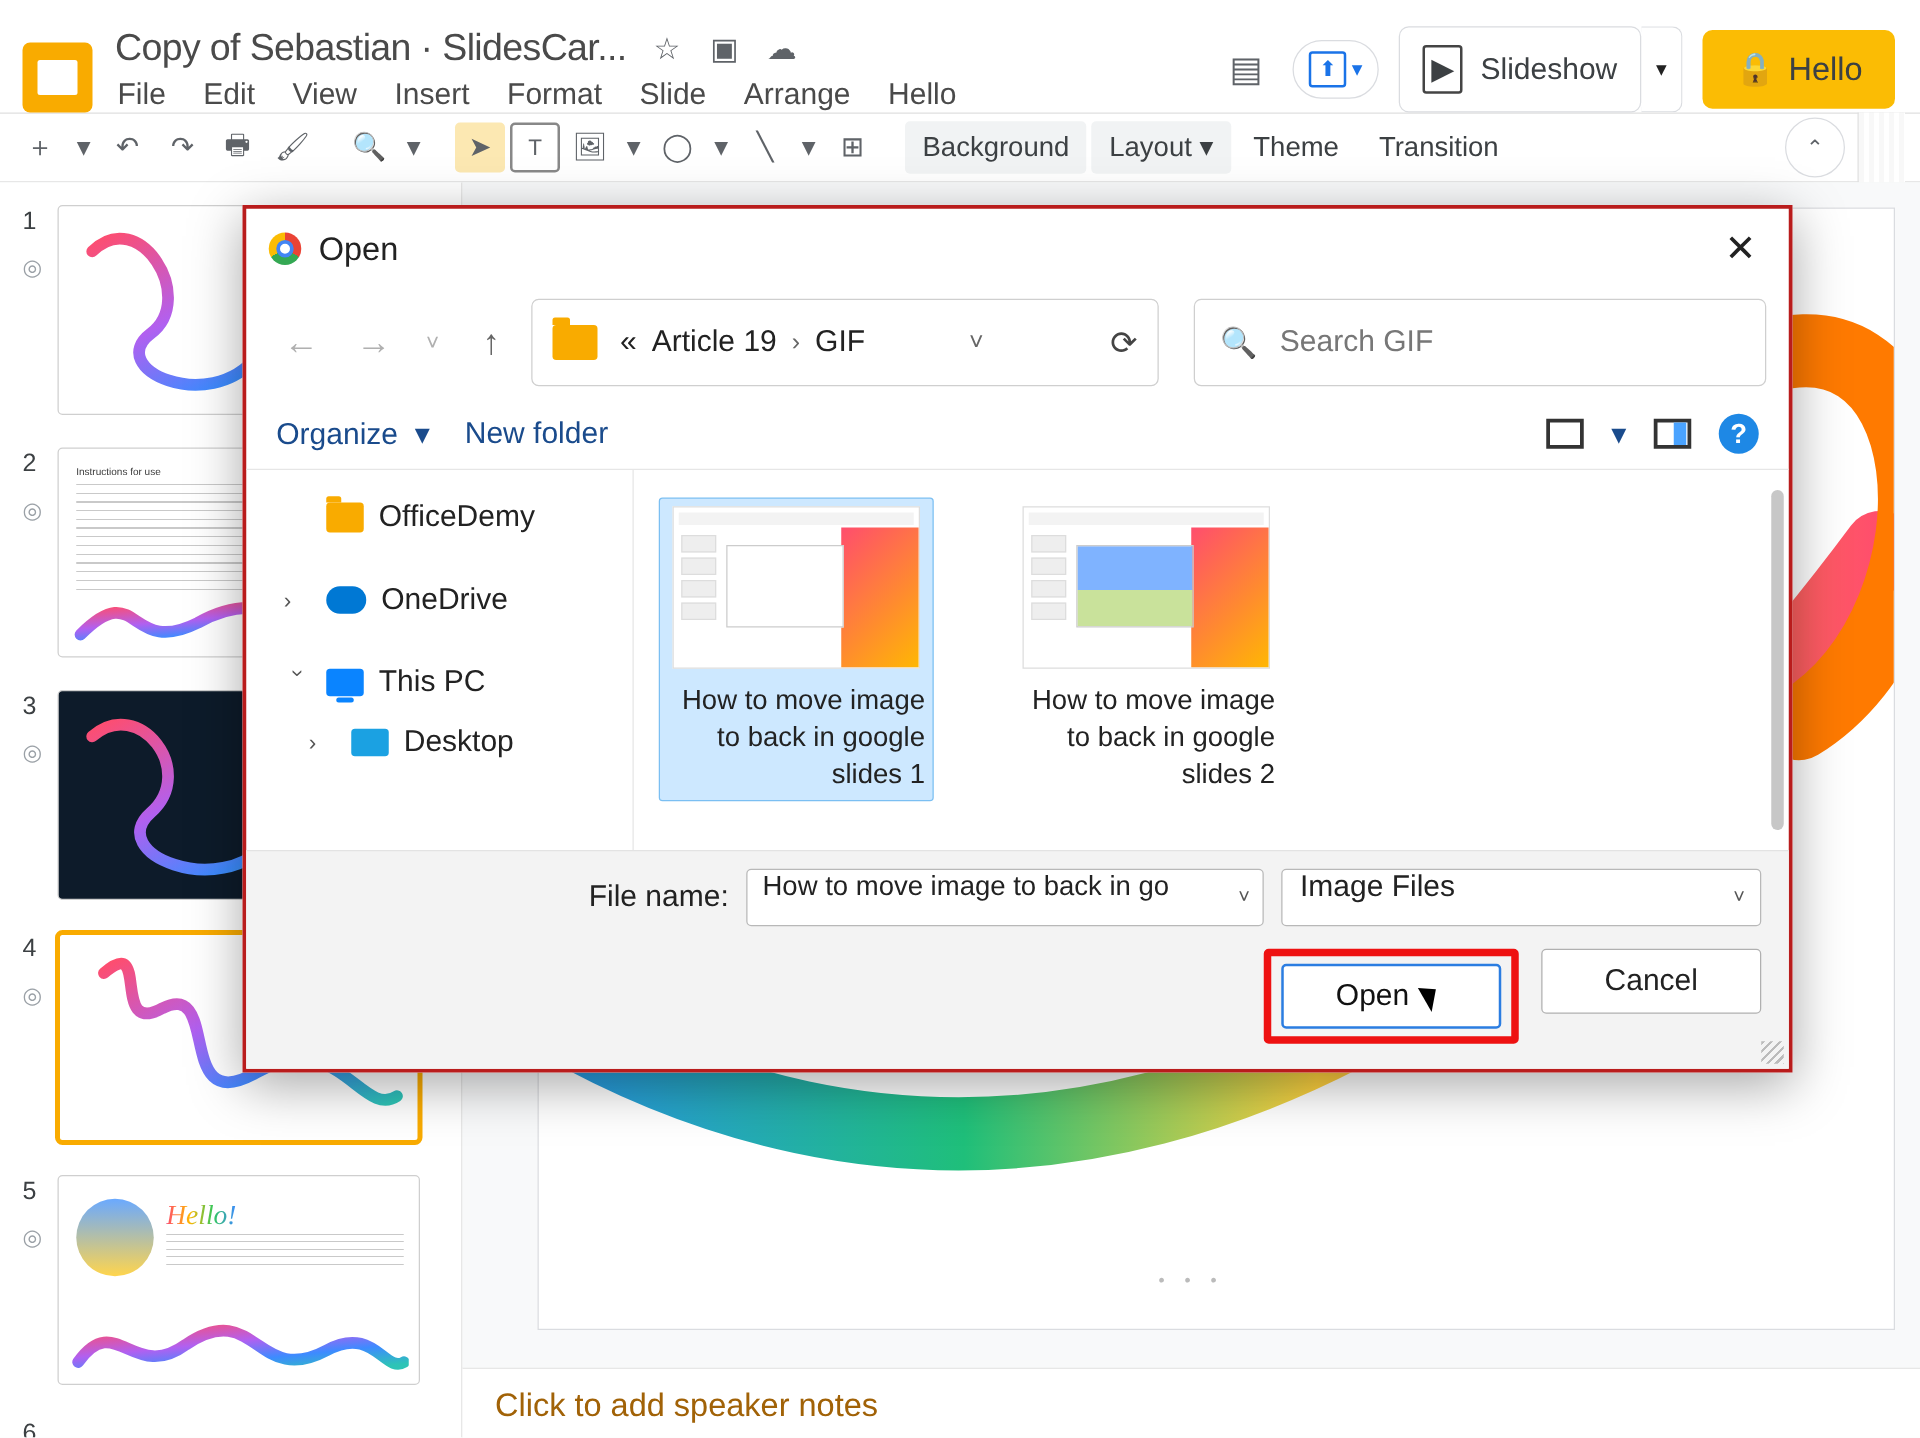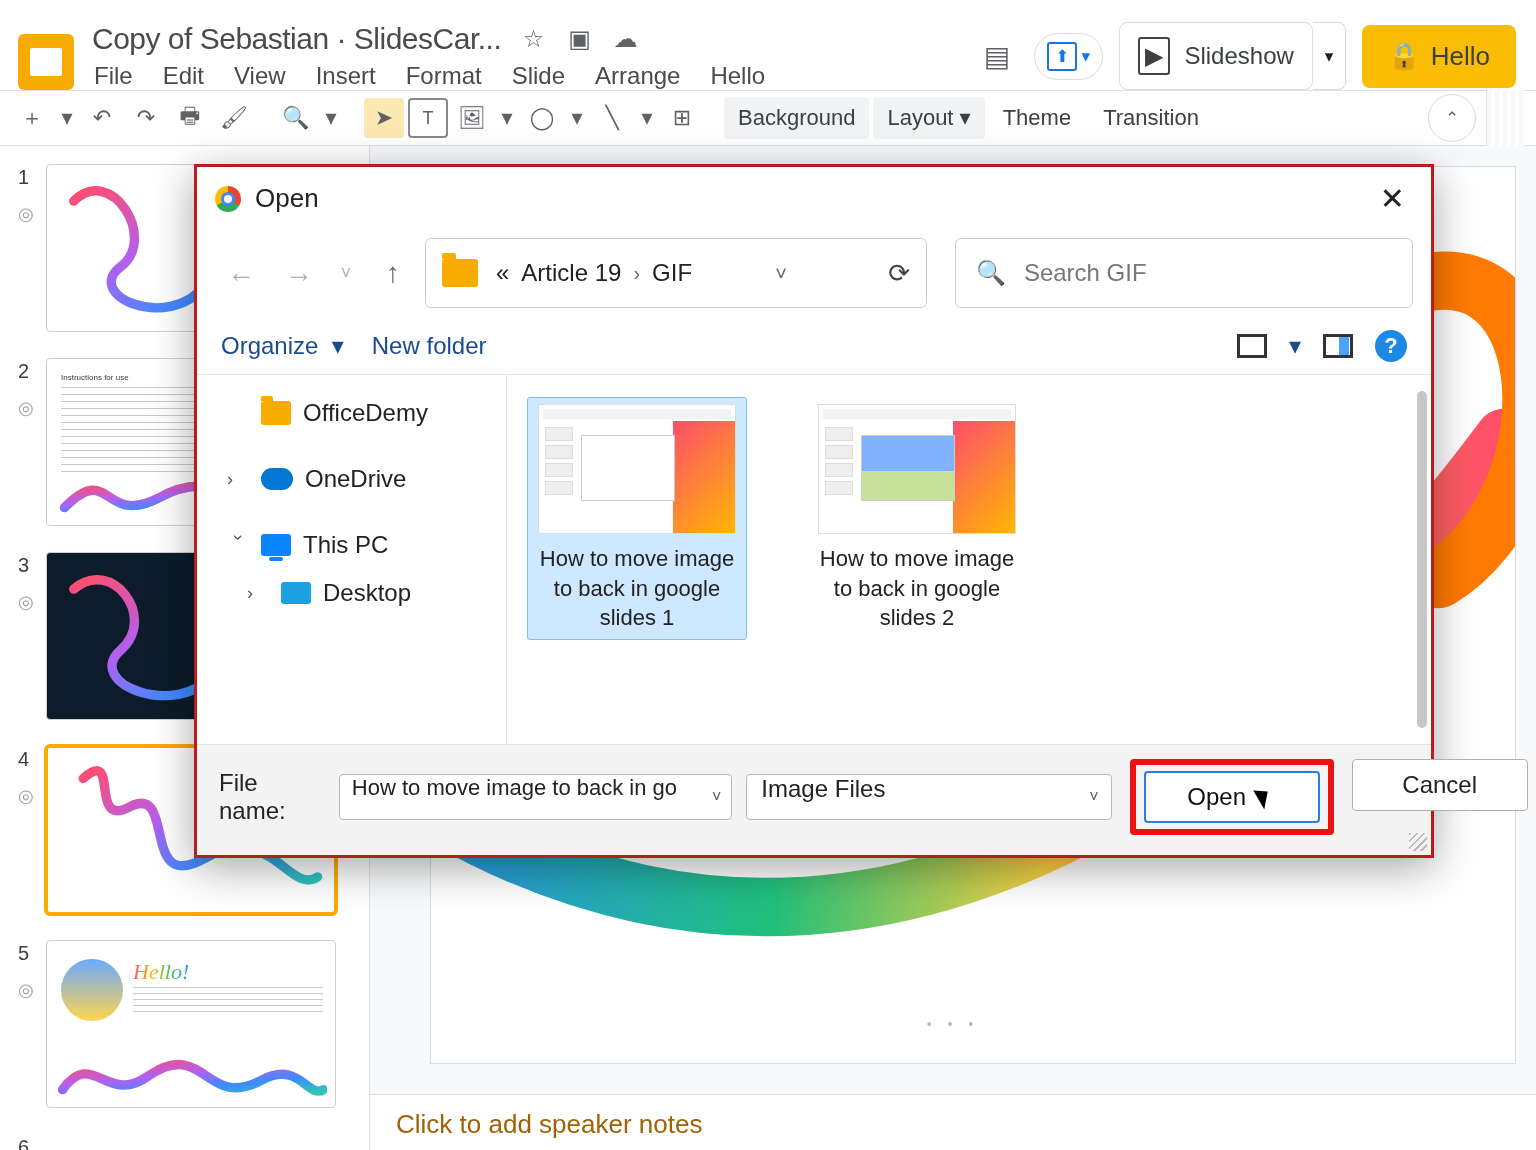--- a/index.html
+++ b/index.html
@@ -86,31 +86,31 @@
 .tree-row .exp.down{ transform:rotate(90deg);}
 .ico-folder{ width:30px; height:24px; background:#f9ab00; border-radius:3px; position:relative;}
 .ico-folder::before{content:"";position:absolute;top:-5px;left:0;width:12px;height:5px;background:#f9ab00;border-radius:2px 2px 0 0;}
 .ico-cloud{ width:32px; height:22px; background:#0078d4; border-radius:12px; position:relative;}
 .ico-pc{ width:30px; height:22px; background:#0a84ff; border-radius:3px; position:relative;}
 .ico-pc::after{content:"";position:absolute;left:8px;right:8px;bottom:-5px;height:4px;background:#0a84ff;border-radius:2px;}
 .ico-desk{ width:30px; height:22px; background:#1ba1e2; border-radius:3px;}
 
 .files{ flex:1; padding:22px 20px; display:flex; gap:60px; align-items:flex-start; position:relative;}
 .files::after{content:""; position:absolute; right:4px; top:16px; width:10px; bottom:16px; background:#c7c7c7; border-radius:5px;}
-.file-item{ width:220px; text-align:center; font-size:22px; line-height:1.35; padding:6px; border:1px solid transparent; border-radius:3px;}
+.file-item{ width:220px; text-align:right; font-size:22px; line-height:1.35; padding:6px; border:1px solid transparent; border-radius:3px;}
 .file-item.sel{ background:#cde8ff; border-color:#7bbff2;}
 .file-thumb{ width:198px; height:130px; margin:0 auto 10px; background:#fff; border:1px solid #ddd; position:relative; overflow:hidden;}
 .file-thumb .bar{position:absolute; top:4px; left:4px; right:4px; height:10px; background:#f3f3f3;}
 .file-thumb .wave{position:absolute; right:0; top:16px; bottom:0; width:62px; background:linear-gradient(135deg,#ff4d6d,#ffb703);}
 .file-thumb .pic{position:absolute; left:42px; top:30px; width:94px; height:66px; background:#fff; border:1px solid #ccc;}
 .file-thumb .pic.mtn{ background:linear-gradient(#7fb3ff 55%,#c9e29b 55%);}
 .file-thumb .sidebits{position:absolute;left:6px;top:22px;bottom:6px;width:28px;display:flex;flex-direction:column;gap:4px;}
 .file-thumb .sidebits i{height:14px;background:#eee;border:1px solid #ddd;}
 
-.dlg-footer{ padding:14px 22px 20px 22px; display:flex; gap:18px; background:#f3f3f3; border-top:1px solid #e3e3e3;}
+.dlg-footer{ padding:14px 22px 20px 22px; display:flex; flex-direction:column; gap:18px; background:#f3f3f3; border-top:1px solid #e3e3e3;}
 .fn-row{ display:flex; align-items:center; gap:14px; font-size:24px; justify-content:flex-end;}
 .fn-row label{ color:#222;}
 .fn-input{ width:414px; height:46px; border:1px solid #b8b8b8; border-radius:4px; background:#fff; padding:0 34px 0 12px; font-size:22px; position:relative;}
 .fn-input .caret{ position:absolute; right:10px; top:50%; transform:translateY(-50%); color:#555; font-size:16px;}
 .type-select{ width:384px; height:46px; border:1px solid #b8b8b8; border-radius:4px; background:#fff; padding:0 34px 0 14px; font-size:24px; position:relative;}
 .type-select .caret{ position:absolute; right:12px; top:50%; transform:translateY(-50%); font-size:16px; color:#555;}
 .btn-row{ display:flex; gap:18px; justify-content:flex-end;}
 .btn{ width:176px; height:52px; border:1px solid #b0b0b0; border-radius:4px; background:#fff; font-size:24px; display:flex; align-items:center; justify-content:center; gap:8px;}
 .btn.open{ border:2px solid #2b7de1; color:#111;}
 .highlight-box{ border:6px solid #e11; padding:6px 8px; border-radius:4px; display:inline-flex;}

